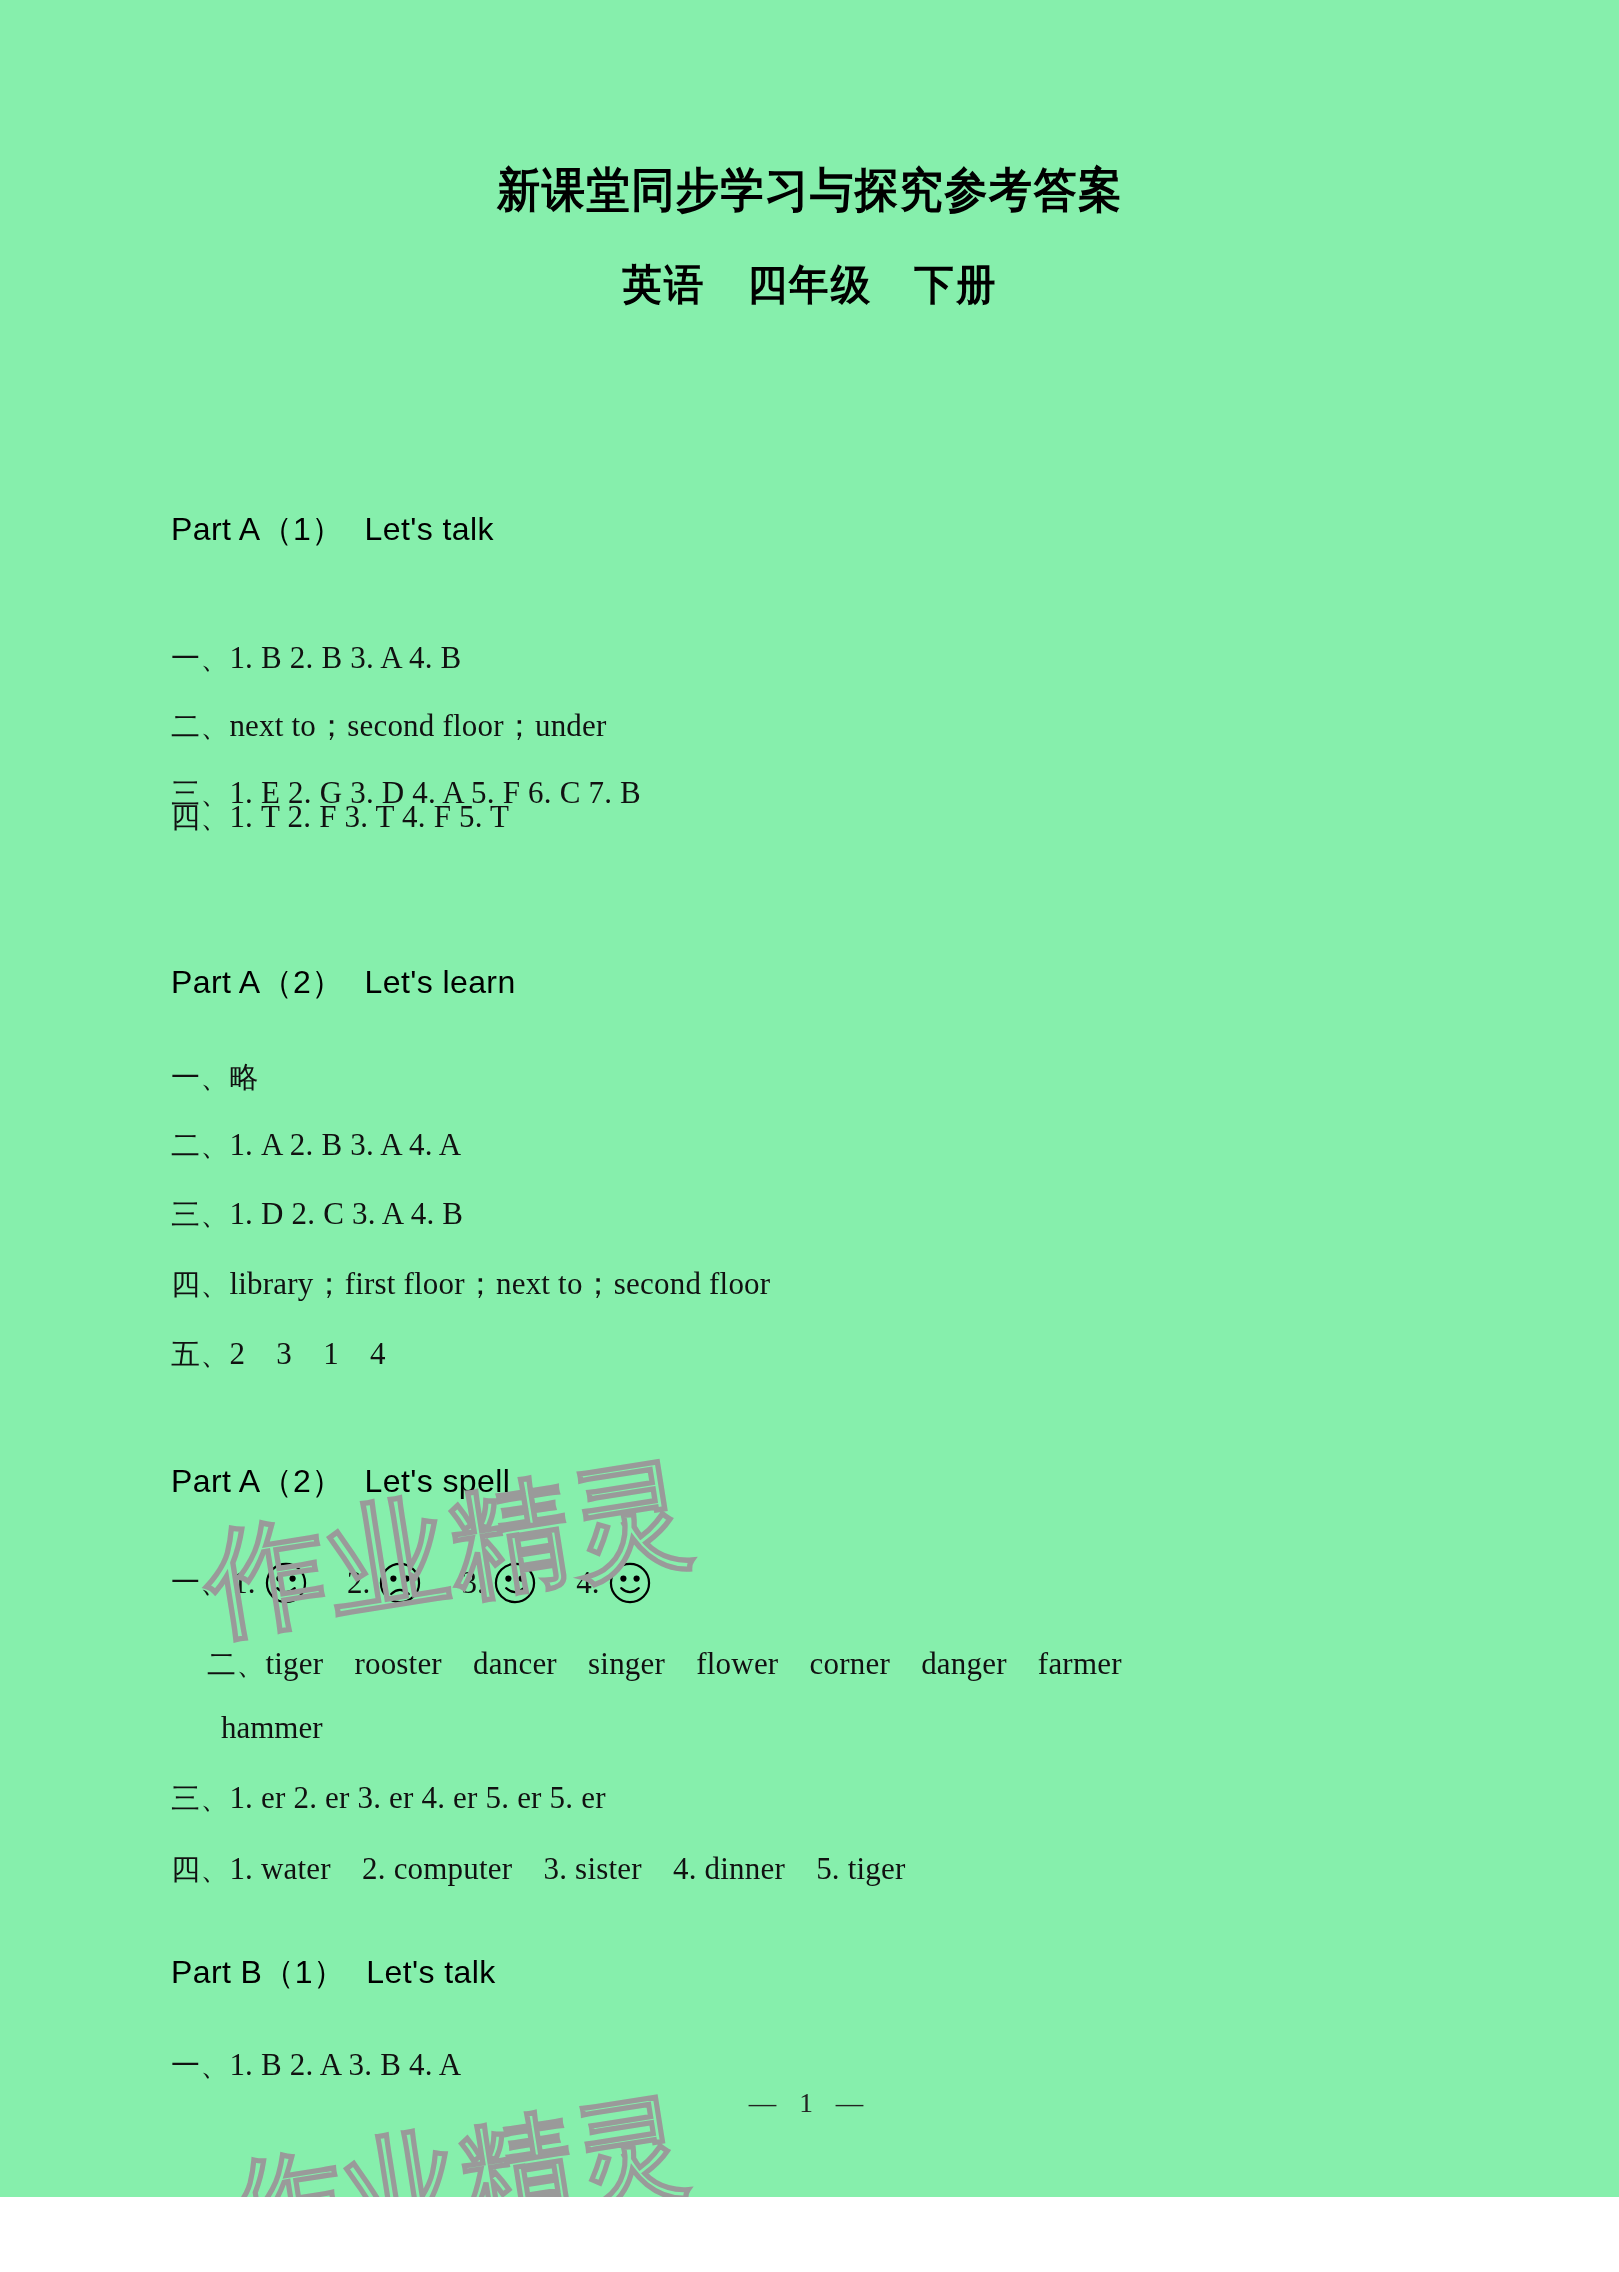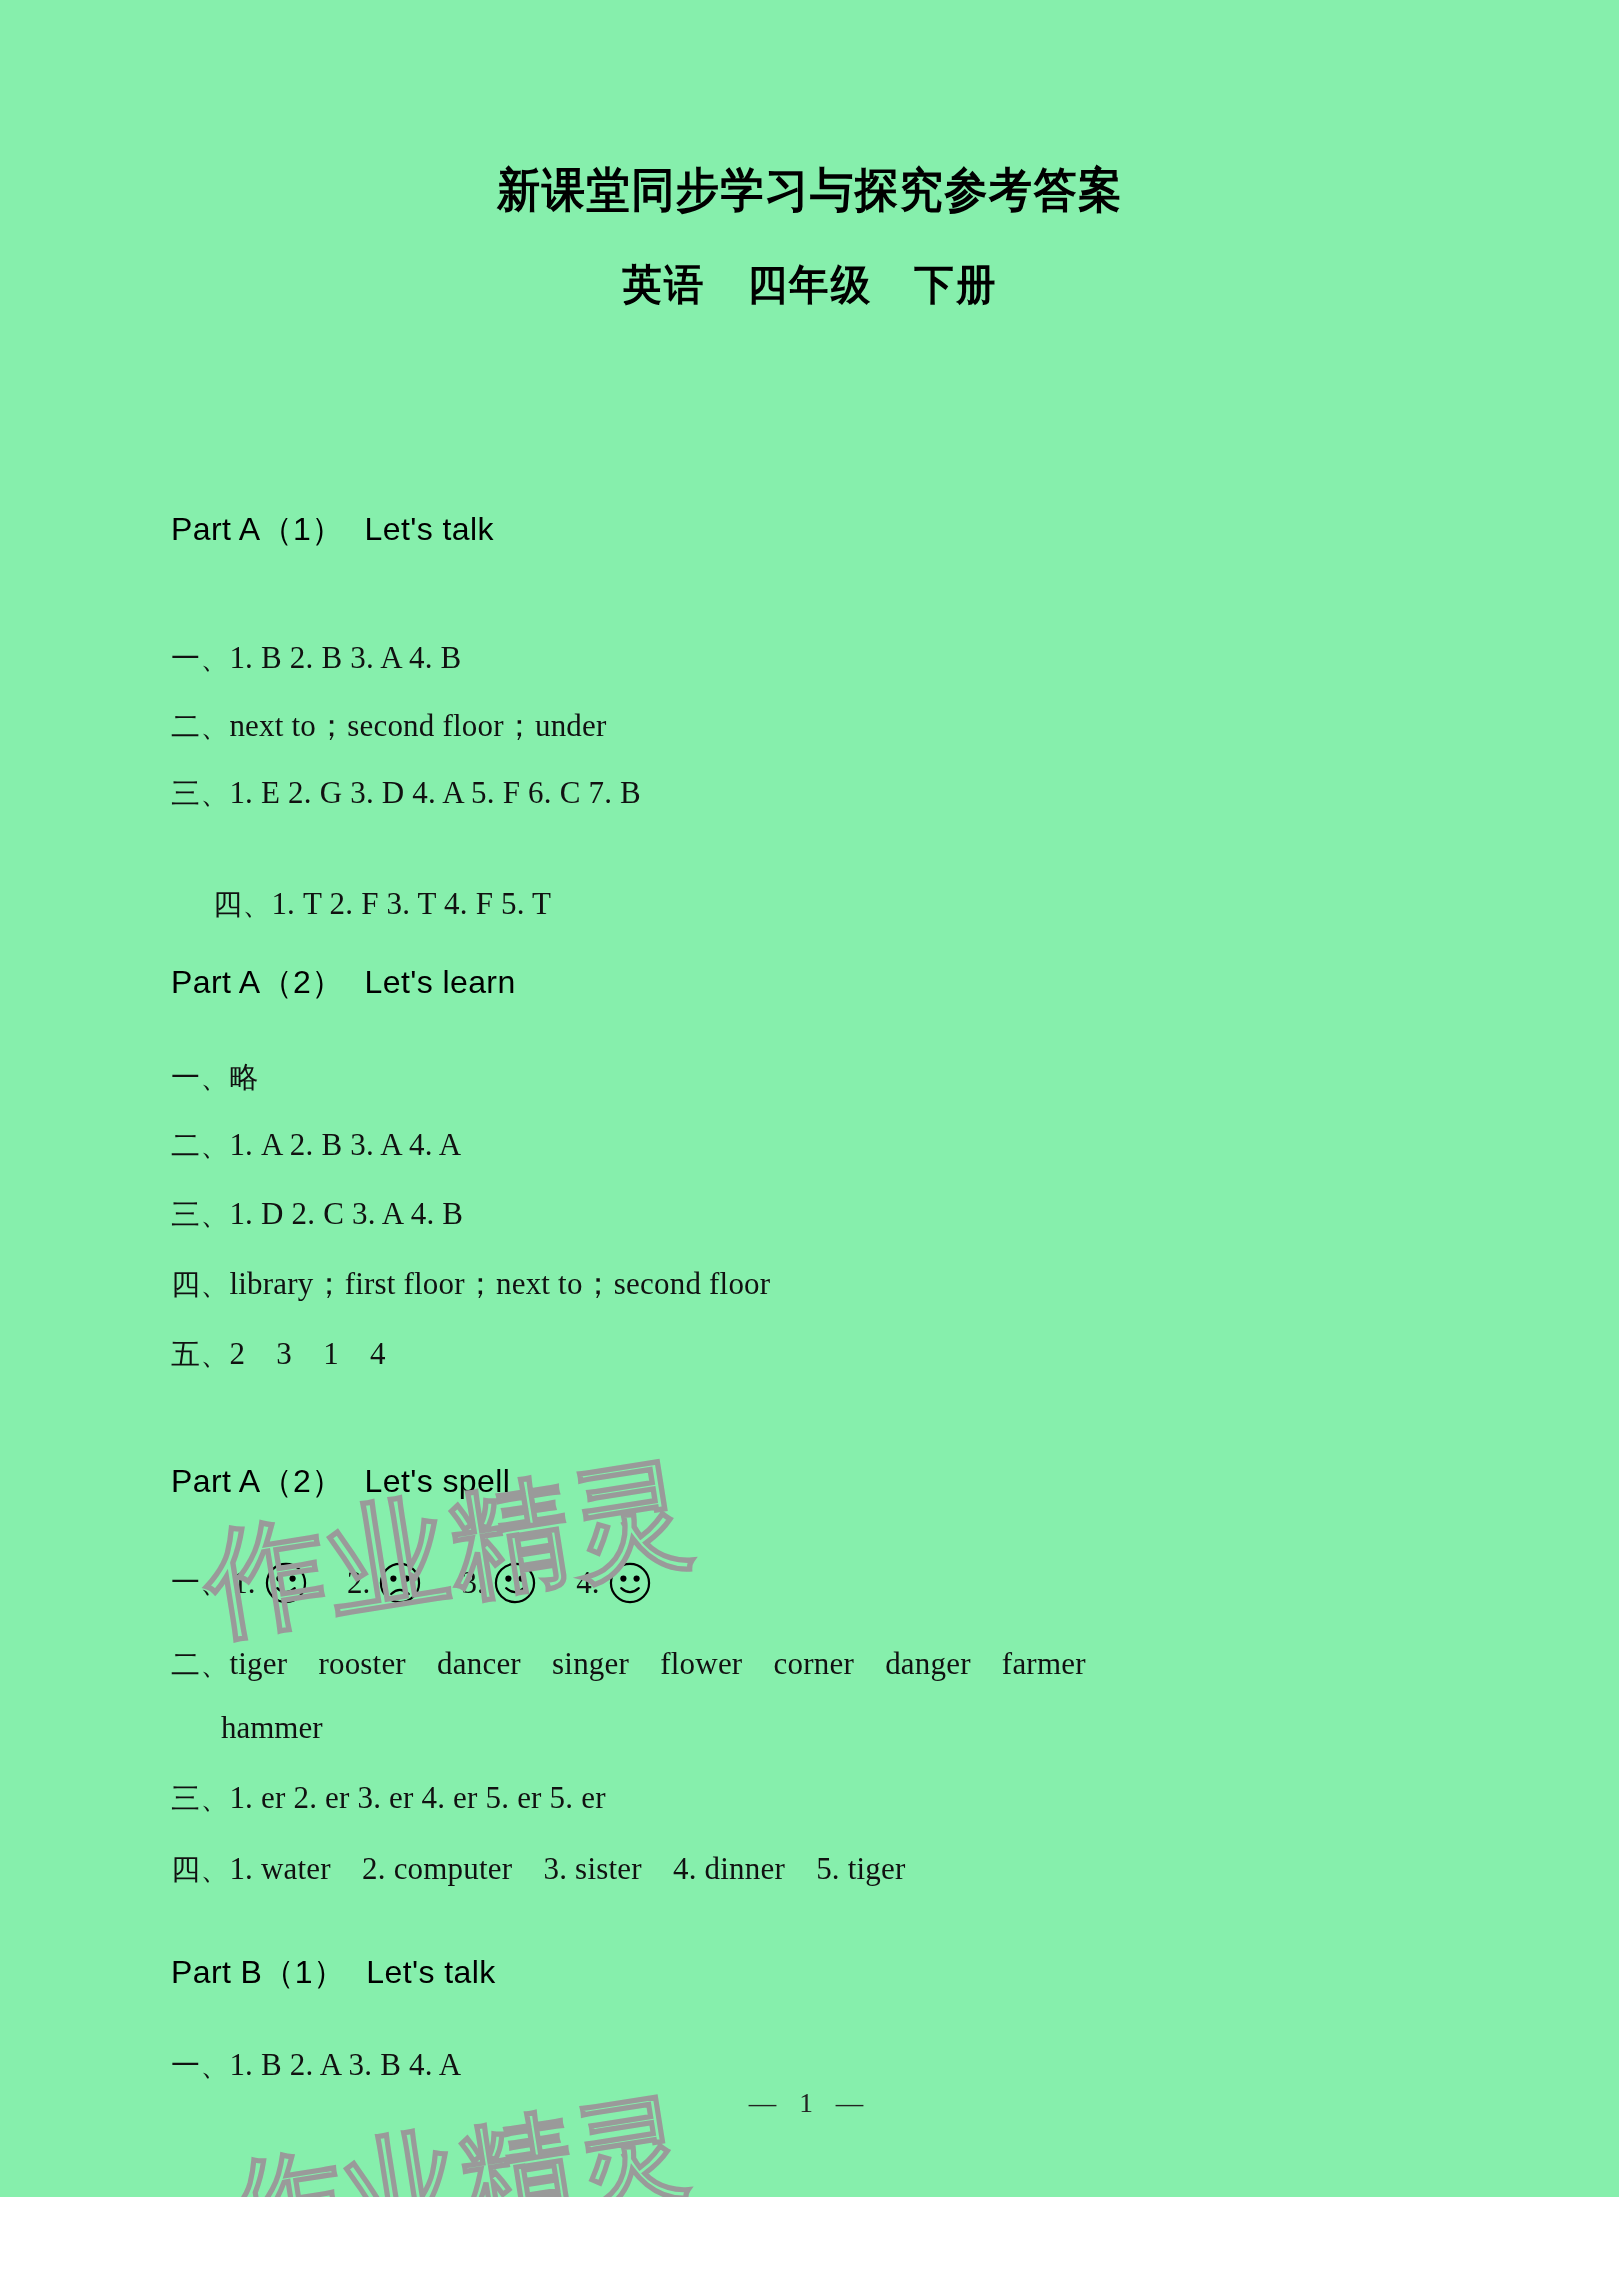--- a/index.html
+++ b/index.html
@@ -184,21 +184,21 @@
 
     <div class="ans-line row" style="top:639px;">
       <span class="cn">一、</span><span>1. B  2. B  3. A  4. B</span>
     </div>
     <div class="ans-line row" style="top:705px;">
       <span class="cn">二、</span><span>next to；second floor；under</span>
     </div>
     <div class="ans-line row" style="top:774px;">
       <span class="cn">三、</span><span>1. E  2. G  3. D  4. A  5. F  6. C  7. B</span>
     </div>
-    <div class="ans-line row" style="top:885px;margin-left:42px;">
+    <div class="ans-line row" style="top:798px;">
       <span class="cn">四、</span><span>1. T  2. F  3. T  4. F  5. T</span>
     </div>
 
     <div class="part-heading row" style="top:961px;">
       <span>Part A（2）</span><span class="hgap"></span><span>Let's learn</span>
     </div>
 
     <div class="ans-line row" style="top:1058px;">
       <span class="cn">一、</span><span class="cn">略</span>
     </div>
@@ -264,21 +264,21 @@
           <svg viewBox="0 0 60 60" width="44" height="44">
             <circle cx="30" cy="30" r="26" fill="none" stroke="#000" stroke-width="3"></circle>
             <circle cx="21" cy="24" r="4.2" fill="#000"></circle>
             <circle cx="39" cy="24" r="4.2" fill="#000"></circle>
             <path d="M18 37 Q30 48 42 37" fill="none" stroke="#000" stroke-width="3" stroke-linecap="round"></path>
           </svg>
         </span>
       </span>
     </div>
 
-    <div class="ans-line row" style="top:1643px;">
+    <div class="ans-line row" style="top:1643px;margin-left:36px;">
       <span class="cn">二、</span><span>tiger　rooster　dancer　singer　flower　corner　danger　farmer</span>
     </div>
     <div class="ans-indent row" style="top:1710px; left:50px;">
       <span>hammer</span>
     </div>
     <div class="ans-line row" style="top:1779px;">
       <span class="cn">三、</span><span>1. er  2. er  3. er  4. er  5. er  5. er</span>
     </div>
     <div class="ans-line row" style="top:1848px;">
       <span class="cn">四、</span><span>1. water　2. computer　3. sister　4. dinner　5. tiger</span>

